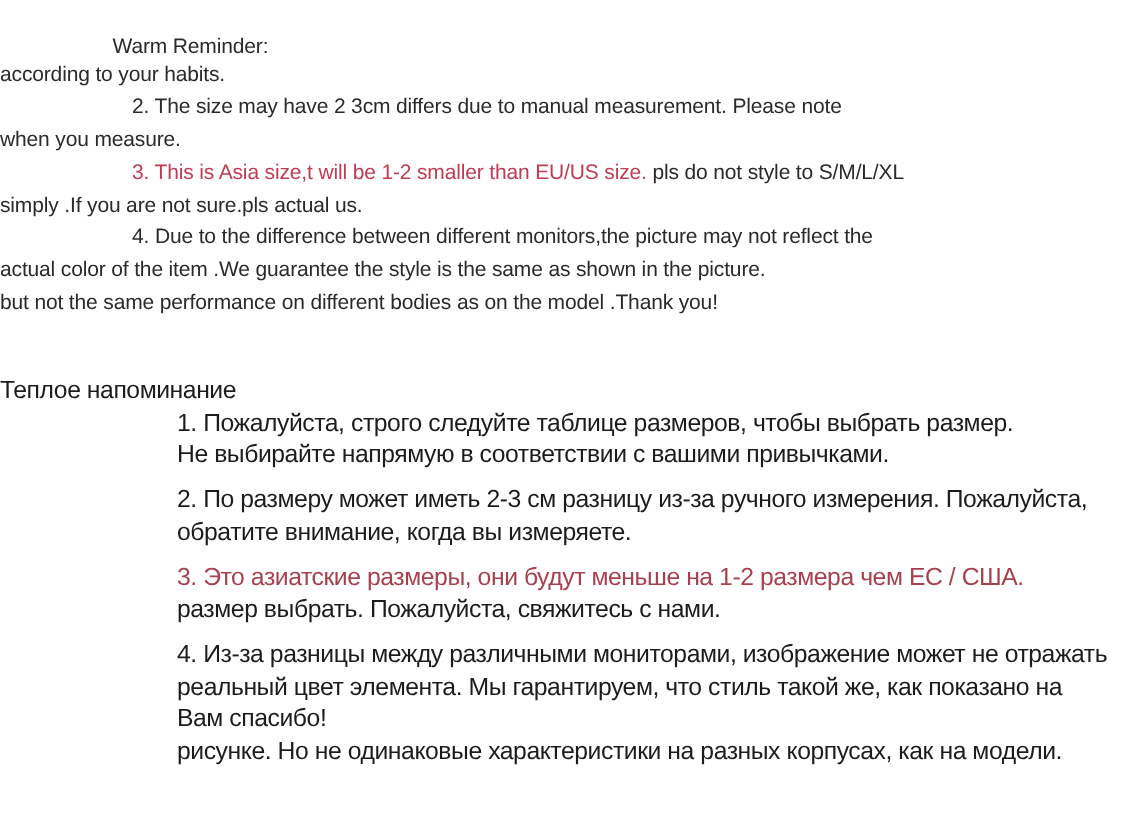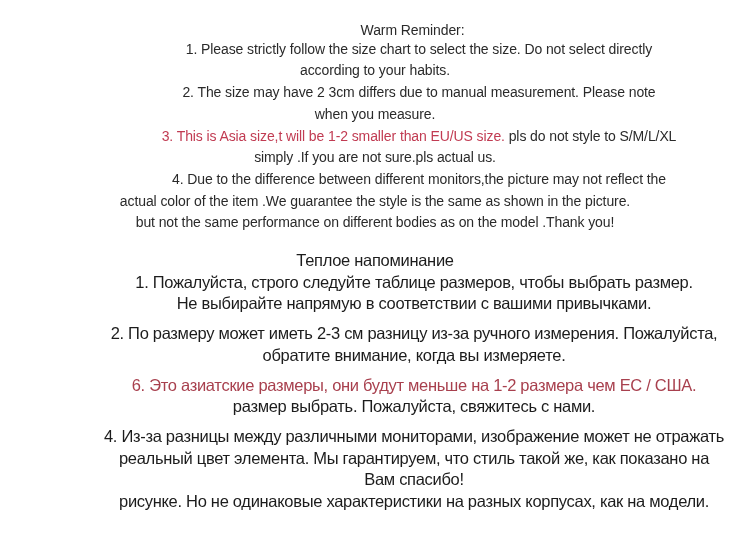--- a/index.html
+++ b/index.html
@@ -28,33 +28,32 @@
 
   
   .ru {
     top: 250px;
     font-size: 16.5px;
     line-height: 21.5px;
     letter-spacing: -0.3px;
     color: #1c1c1c;
   }
   .ru .title { }
-  .ru .line  { margin-left: 78px; }
+  .ru .line  { margin-left: 118px; }
   .ru .para-gap { margin-top: 8.5px; }
   .red-ru { color: var(--red_ru, #a8404e); }
 
-  .textline { white-space: nowrap; text-align: center; }
+  .textline { white-space: nowrap; }
 </style>
 </head>
 <body style="background: rgb(255, 255, 255);">
 
 <div class="section en">
   <div class="textline title">Warm Reminder:</div>
 
-  <div class="textline first">1. Please strictly follow the size chart to select the size. Do not select directly</div>
   <div class="textline cont">according to your habits.</div>
 
   <div class="textline first">2. The size may have 2 3cm differs due to manual measurement. Please note</div>
   <div class="textline cont">when you measure.</div>
 
   <div class="textline first"><span class="red-en">3. This is Asia size,t will be 1-2 smaller than EU/US size.</span><span> pls do not style to S/M/L/XL</span></div>
   <div class="textline cont">simply .If you are not sure.pls actual us.</div>
 
   <div class="textline first">4. Due to the difference between different monitors,the picture may not reflect the</div>
   <div class="textline cont">actual color of the item .We guarantee the style is the same as shown in the picture.</div>
@@ -63,20 +62,20 @@
 
 <div class="section ru">
   <div class="textline title">Теплое напоминание</div>
 
   <div class="textline line">1. Пожалуйста, строго следуйте таблице размеров, чтобы выбрать размер.</div>
   <div class="textline line">Не выбирайте напрямую в соответствии с вашими привычками.</div>
 
   <div class="textline line para-gap">2. По размеру может иметь 2-3 см разницу из-за ручного измерения. Пожалуйста,</div>
   <div class="textline line">обратите внимание, когда вы измеряете.</div>
 
-  <div class="textline line para-gap red-ru">6. Это азиатские размеры, они будут меньше на 1-2 размера чем ЕС / США.</div>
+  <div class="textline line para-gap red-ru">3. Это азиатские размеры, они будут меньше на 1-2 размера чем ЕС / США.</div>
   <div class="textline line">размер выбрать. Пожалуйста, свяжитесь с нами.</div>
 
   <div class="textline line para-gap">4. Из-за разницы между различными мониторами, изображение может не отражать</div>
   <div class="textline line">реальный цвет элемента. Мы гарантируем, что стиль такой же, как показано на</div>
   <div class="textline line">Вам спасибо!</div>
   <div class="textline line">рисунке. Но не одинаковые характеристики на разных корпусах, как на модели.</div>
 </div>
 
 </body></html>

